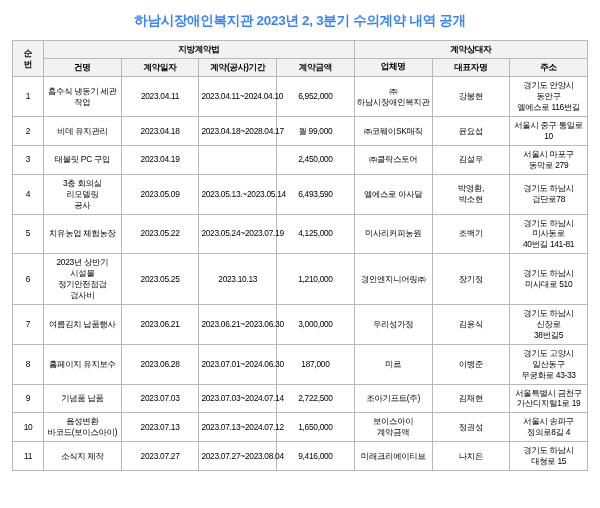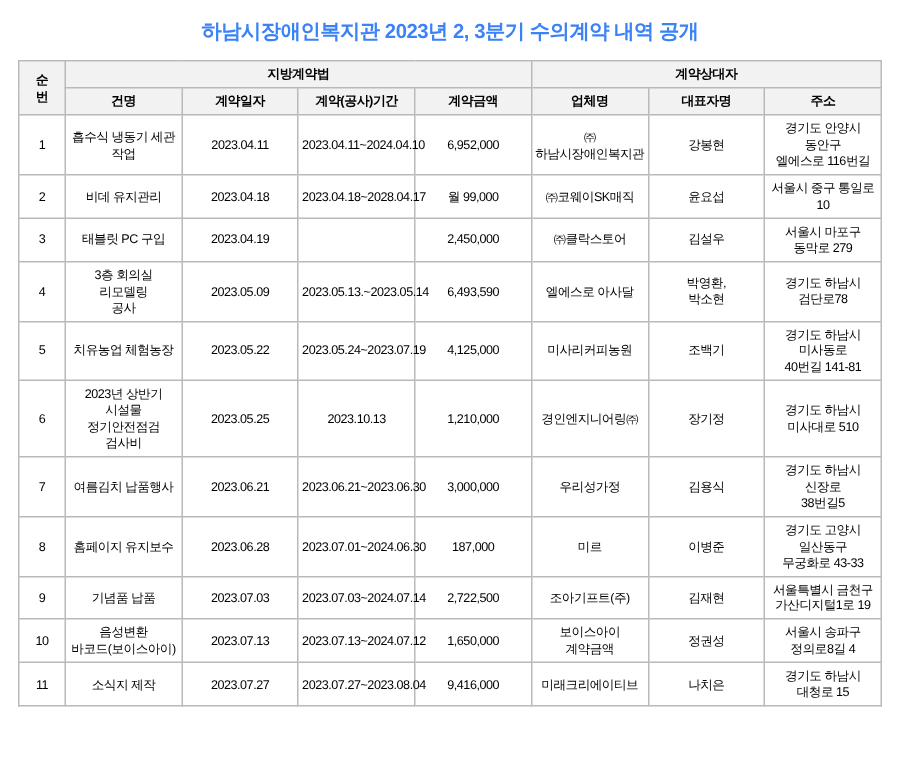--- a/index.html
+++ b/index.html
@@ -64,21 +64,21 @@
   td.period { width: 96px; }
   td.amount { width: 56px; text-align: right; padding-right: 6px; }
   td.company { width: 84px; }
   td.ceo { width: 52px; }
   td.addr { width: 104px; }
   .hdr-seq { width: 26px; }
   .hdr-name { width: 94px; }
   .hdr-date { width: 62px; }
   .hdr-period { width: 96px; }
   .hdr-amount { width: 56px; margin-top: 16px; }
-  .hdr-company { width: 84px; }
+  .hdr-company { width: 84px; font-family: Liberation Mono, monospace; }
   .hdr-ceo { width: 52px; }
   .hdr-addr { width: 104px; }
   .cell-multiline { white-space: pre-line; }
 </style>
 </head>
 <body>
 
 <div class="page">
 
   <div class="doc-title">하남시장애인복지관 2023년 2, 3분기 수의계약 내역 공개</div>

